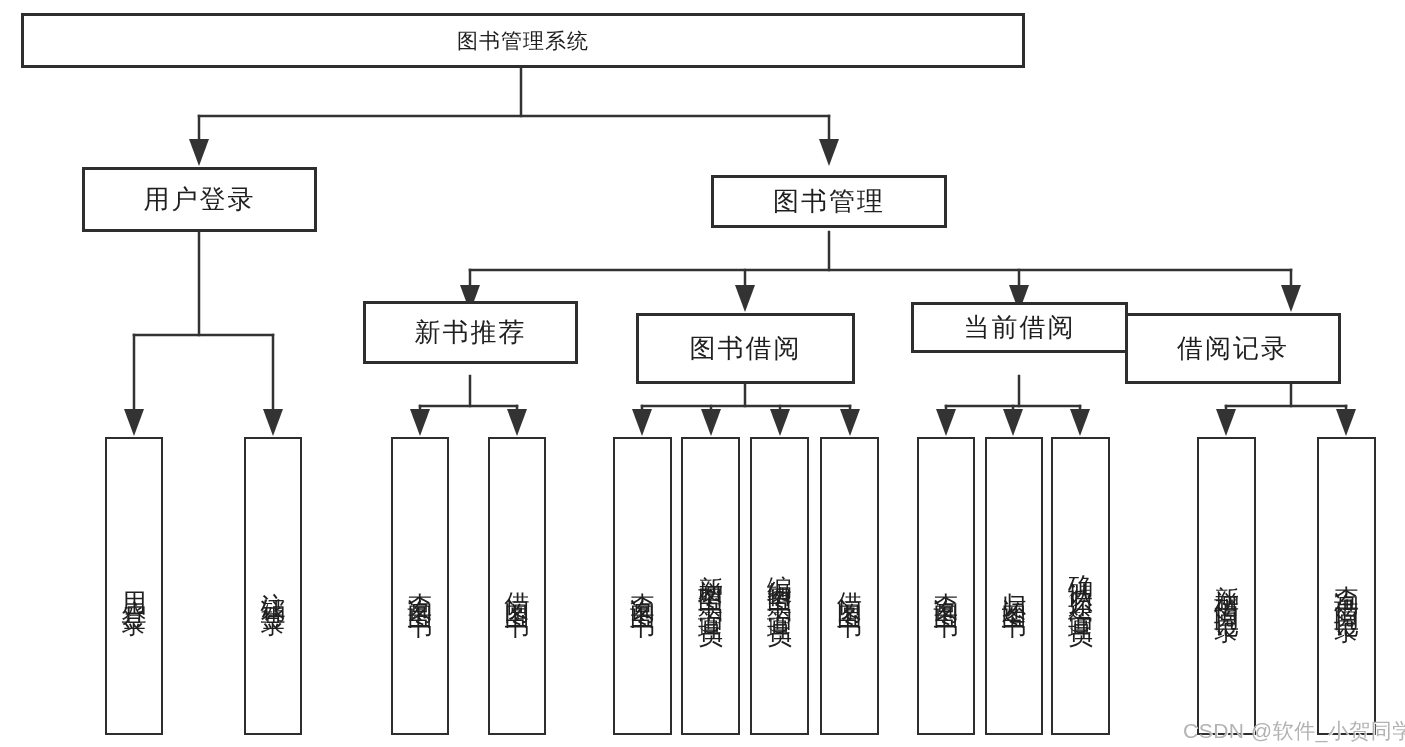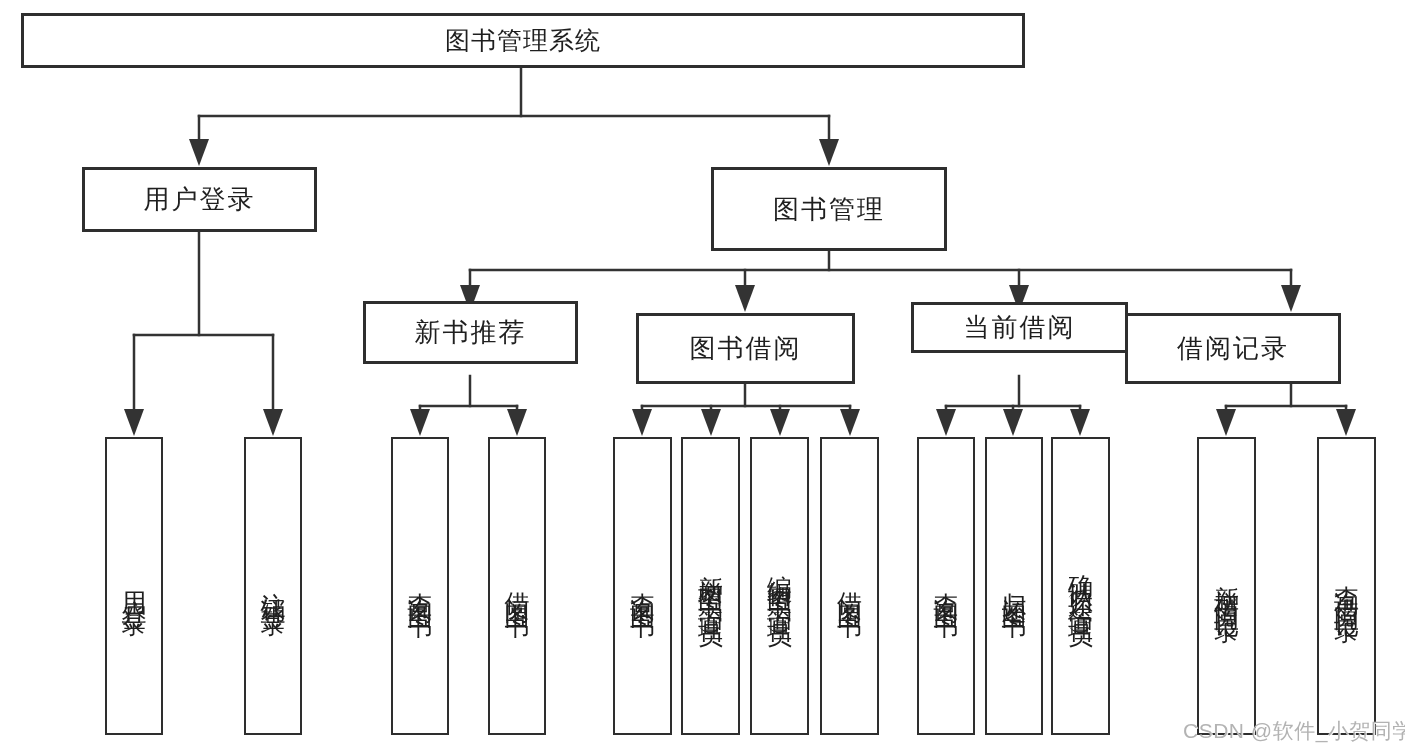--- a/index.html
+++ b/index.html
@@ -16,21 +16,21 @@
   .connectors{position:absolute;left:0;top:0;z-index:1;}
   .connectors .strokes{stroke:var(--line);stroke-width:2.5;fill:none;stroke-linecap:square;}
   .connectors .heads{fill:var(--line);stroke:none;}
   .box{
     position:absolute; box-sizing:border-box; background:#ffffff;
     border:3px solid var(--box-border);
     display:flex; align-items:center; justify-content:center;
     z-index:2; white-space:nowrap;
   }
   .box.h{font-size:26px; letter-spacing:2px;}
-  .box.root{font-size:25px; letter-spacing:1px;}
+  .box.root{font-size:21px; letter-spacing:1px;}
   .box.leaf{
     border-width:2.5px;
     writing-mode:vertical-rl; text-orientation:mixed;
     font-size:25px; letter-spacing:7px; line-height:1;
   }
   .watermark{
     position:absolute; left:1183px; top:717px; z-index:5;
     font-size:21px; letter-spacing:0.5px;
     color:var(--watermark);
     text-shadow:1px 1px 0 rgba(255,255,255,0.9);
@@ -105,21 +105,21 @@
       <path d="M1003 409 h20 L1013 436 Z"></path>
       <path d="M1070 409 h20 L1080 436 Z"></path>
       <path d="M1216 409 h20 L1226 436 Z"></path>
       <path d="M1336 409 h20 L1346 436 Z"></path>
     </g>
   </svg>
 
   <div class="box h root" style="left:21px;top:13px;width:1004px;height:55px">图书管理系统</div>
 
   <div class="box h" style="left:82px;top:167px;width:235px;height:65px">用户登录</div>
-  <div class="box h" style="left:711px;top:167px;width:236px;height:84px">图书管理</div>
+  <div class="box h" style="left:711px;top:175px;width:236px;height:53px">图书管理</div>
 
   <div class="box h" style="left:363px;top:301px;width:215px;height:63px">新书推荐</div>
   <div class="box h" style="left:636px;top:313px;width:219px;height:71px">图书借阅</div>
   <div class="box h" style="left:911px;top:302px;width:217px;height:51px">当前借阅</div>
   <div class="box h" style="left:1125px;top:313px;width:216px;height:71px">借阅记录</div>
 
   <div class="box leaf" style="left:105px;top:437px;width:58px;height:298px">用户登录</div>
   <div class="box leaf" style="left:244px;top:437px;width:58px;height:298px">注销登录</div>
   <div class="box leaf" style="left:391px;top:437px;width:58px;height:298px">查询图书</div>
   <div class="box leaf" style="left:488px;top:437px;width:58px;height:298px">借阅图书</div>

